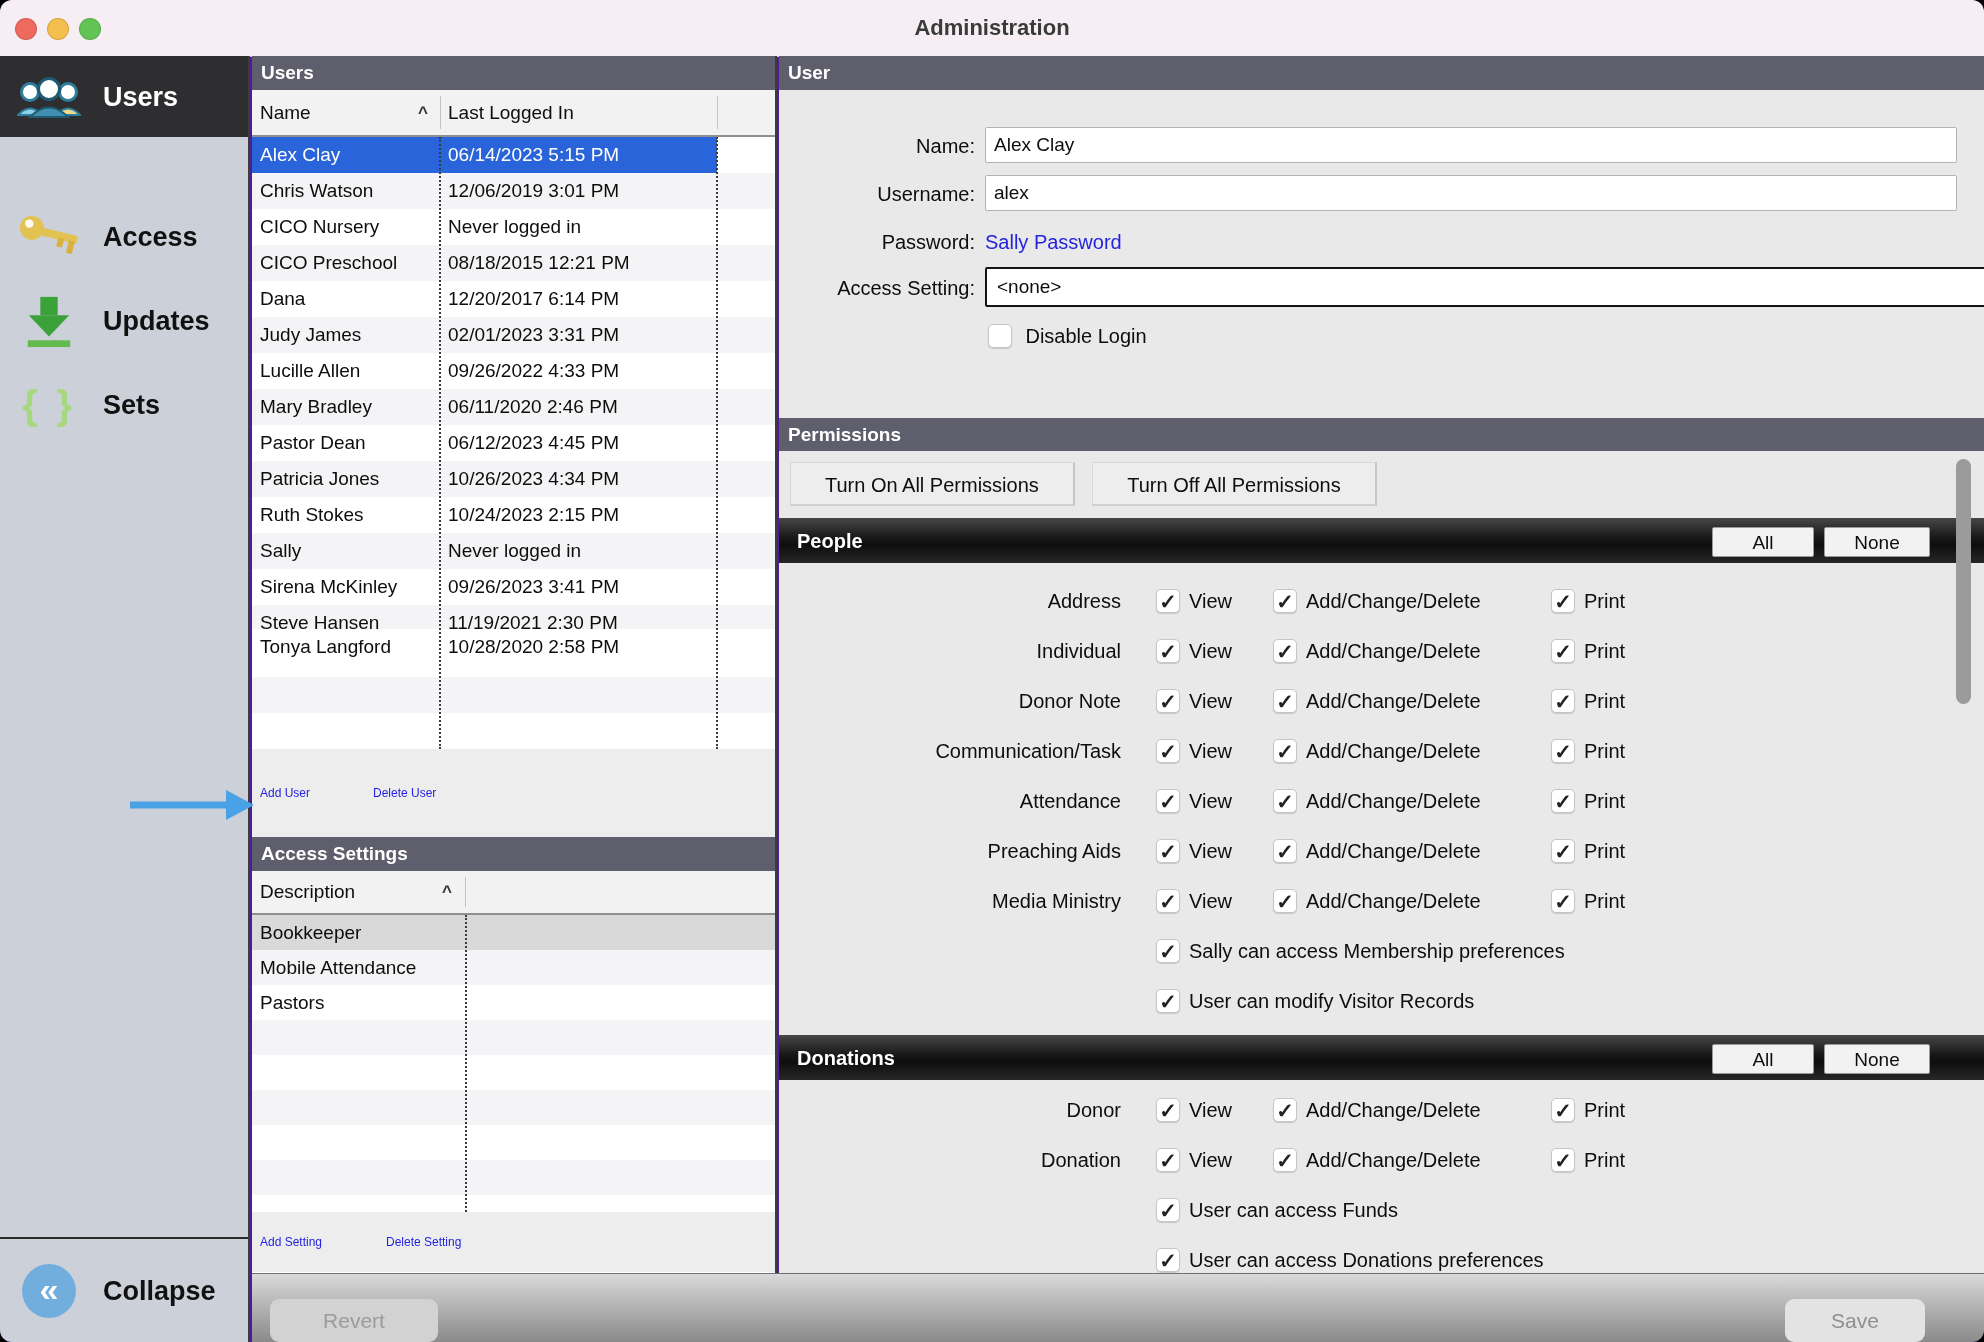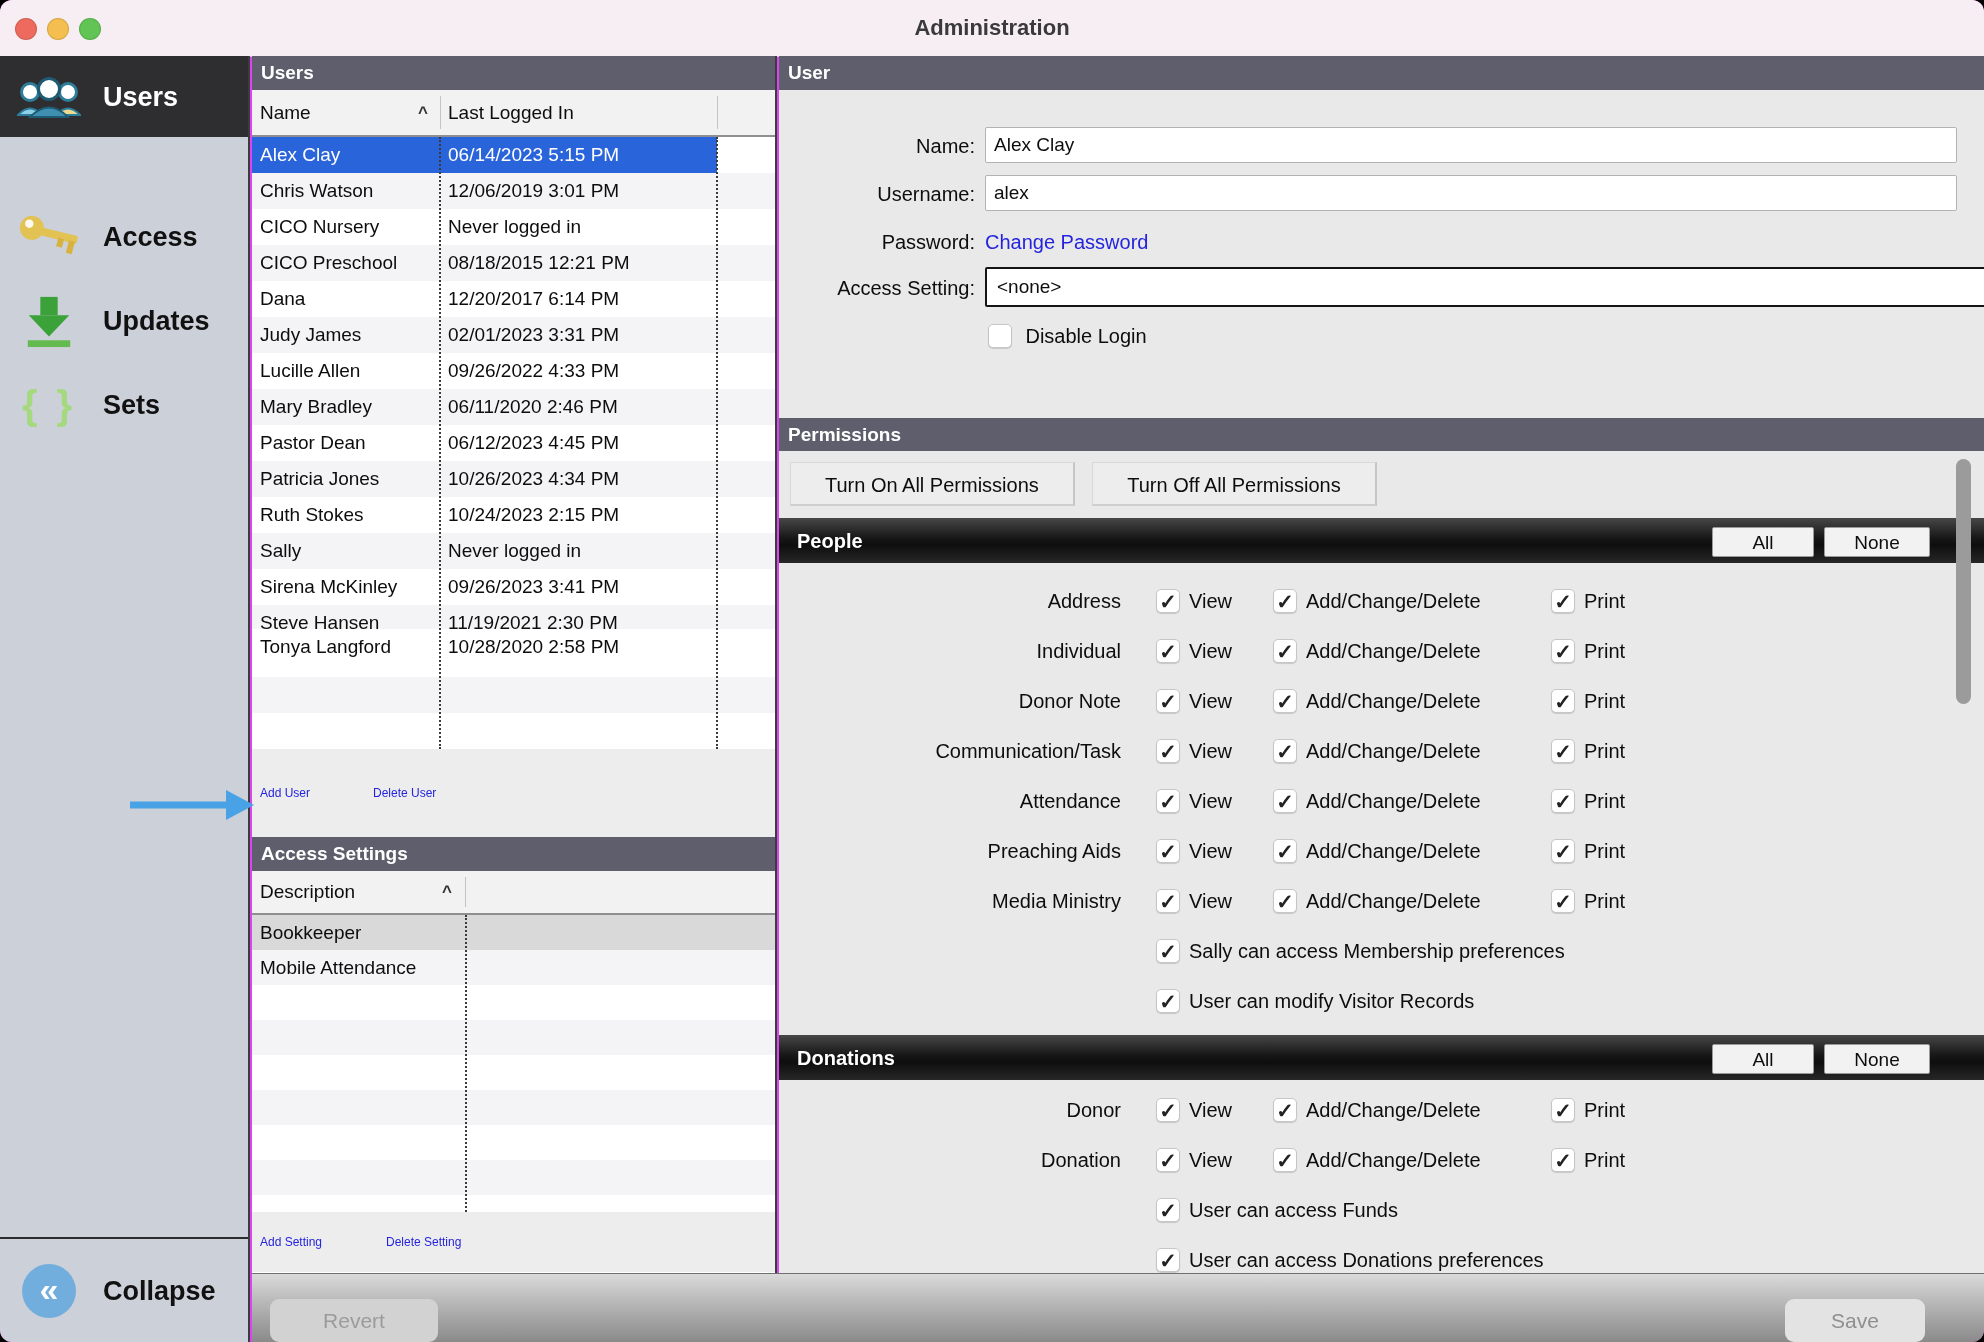--- a/index.html
+++ b/index.html
@@ -1,16 +1,16 @@
 <!DOCTYPE html>
 <html><head>
 <meta charset="utf-8">
 <style>
   html,body{margin:0;padding:0;background:#000;font-family:"Liberation Sans",sans-serif;}
-  #window{position:relative;width:1984px;height:1342px;background:#d946ef;border-radius:12px;overflow:hidden;}
+  #window{position:relative;width:1984px;height:1342px;background:#4c1d95;border-radius:12px;overflow:hidden;}
 
   
   .titlebar{position:absolute;left:0;top:0;width:100%;height:56px;background:#f6eef3;border-bottom:1px solid #d6cdd3;}
   .tl{position:absolute;top:18px;width:20px;height:20px;border-radius:50%;border:1px solid rgba(0,0,0,.12);}
   .tl.red{left:15px;background:#ee6a5e;}
   .tl.yellow{left:47px;background:#f4bf4e;}
   .tl.green{left:79px;background:#61c455;}
   .win-title{position:absolute;left:0;right:0;top:0;height:56px;line-height:56px;text-align:center;font-size:22px;font-weight:bold;color:#3a3a3a;}
 
   
@@ -246,20 +246,23 @@
       <span class="sort-caret" style="left:190px;">^</span>
       <span class="col-sep" style="left:213px;"></span>
     </div>
     <div id="as-rows" style="position:absolute;left:0;right:0;top:859px;height:297px;overflow:hidden;">
         <div class="asrow sel" style="top: 0px;">
           <span class="cell">Bookkeeper</span>
         </div>
         <div class="asrow alt" style="top: 35px;">
           <span class="cell">Mobile Attendance</span>
         </div>
+        <div class="asrow" style="top: 70px;">
+          <span class="cell">Pastors</span>
+        </div>
         <div class="asrow alt" style="top: 105px;"></div>
         <div class="asrow" style="top: 140px;"></div>
         <div class="asrow alt" style="top: 175px;"></div>
         <div class="asrow" style="top: 210px;"></div>
         <div class="asrow alt" style="top: 245px;"></div>
         <div class="asrow" style="top: 280px;"></div>
       </div>
     <span class="dotline" style="left:213px;top:859px;height:297px;"></span>
 
     <div class="links-strip" style="top:1156px;height:60px;">
@@ -277,21 +280,21 @@
       <div class="form-row" style="top:36px;">
         <span class="flabel">Name:</span>
         <input class="finput" value="Alex Clay" style="">
       </div>
       <div class="form-row" style="top:84px;">
         <span class="flabel">Username:</span>
         <input class="finput" value="alex" style="">
       </div>
       <div class="form-row" style="top:132px;">
         <span class="flabel">Password:</span>
-        <span class="flink">Change Password</span>
+        <span class="flink">Sally Password</span>
       </div>
       <div class="form-row" style="top:177px;height:42px;">
         <span class="flabel">Access Setting:</span>
         <div class="dropdown">
           <span class="dval">&lt;none&gt;</span>
           <span class="chev">
             <svg width="20" height="12" viewBox="0 0 20 12">
                 <polyline points="2,2 10,10 18,2" fill="none" stroke="#141414" stroke-width="3.5" stroke-linecap="round" stroke-linejoin="round"></polyline>
               </svg>
           </span>

